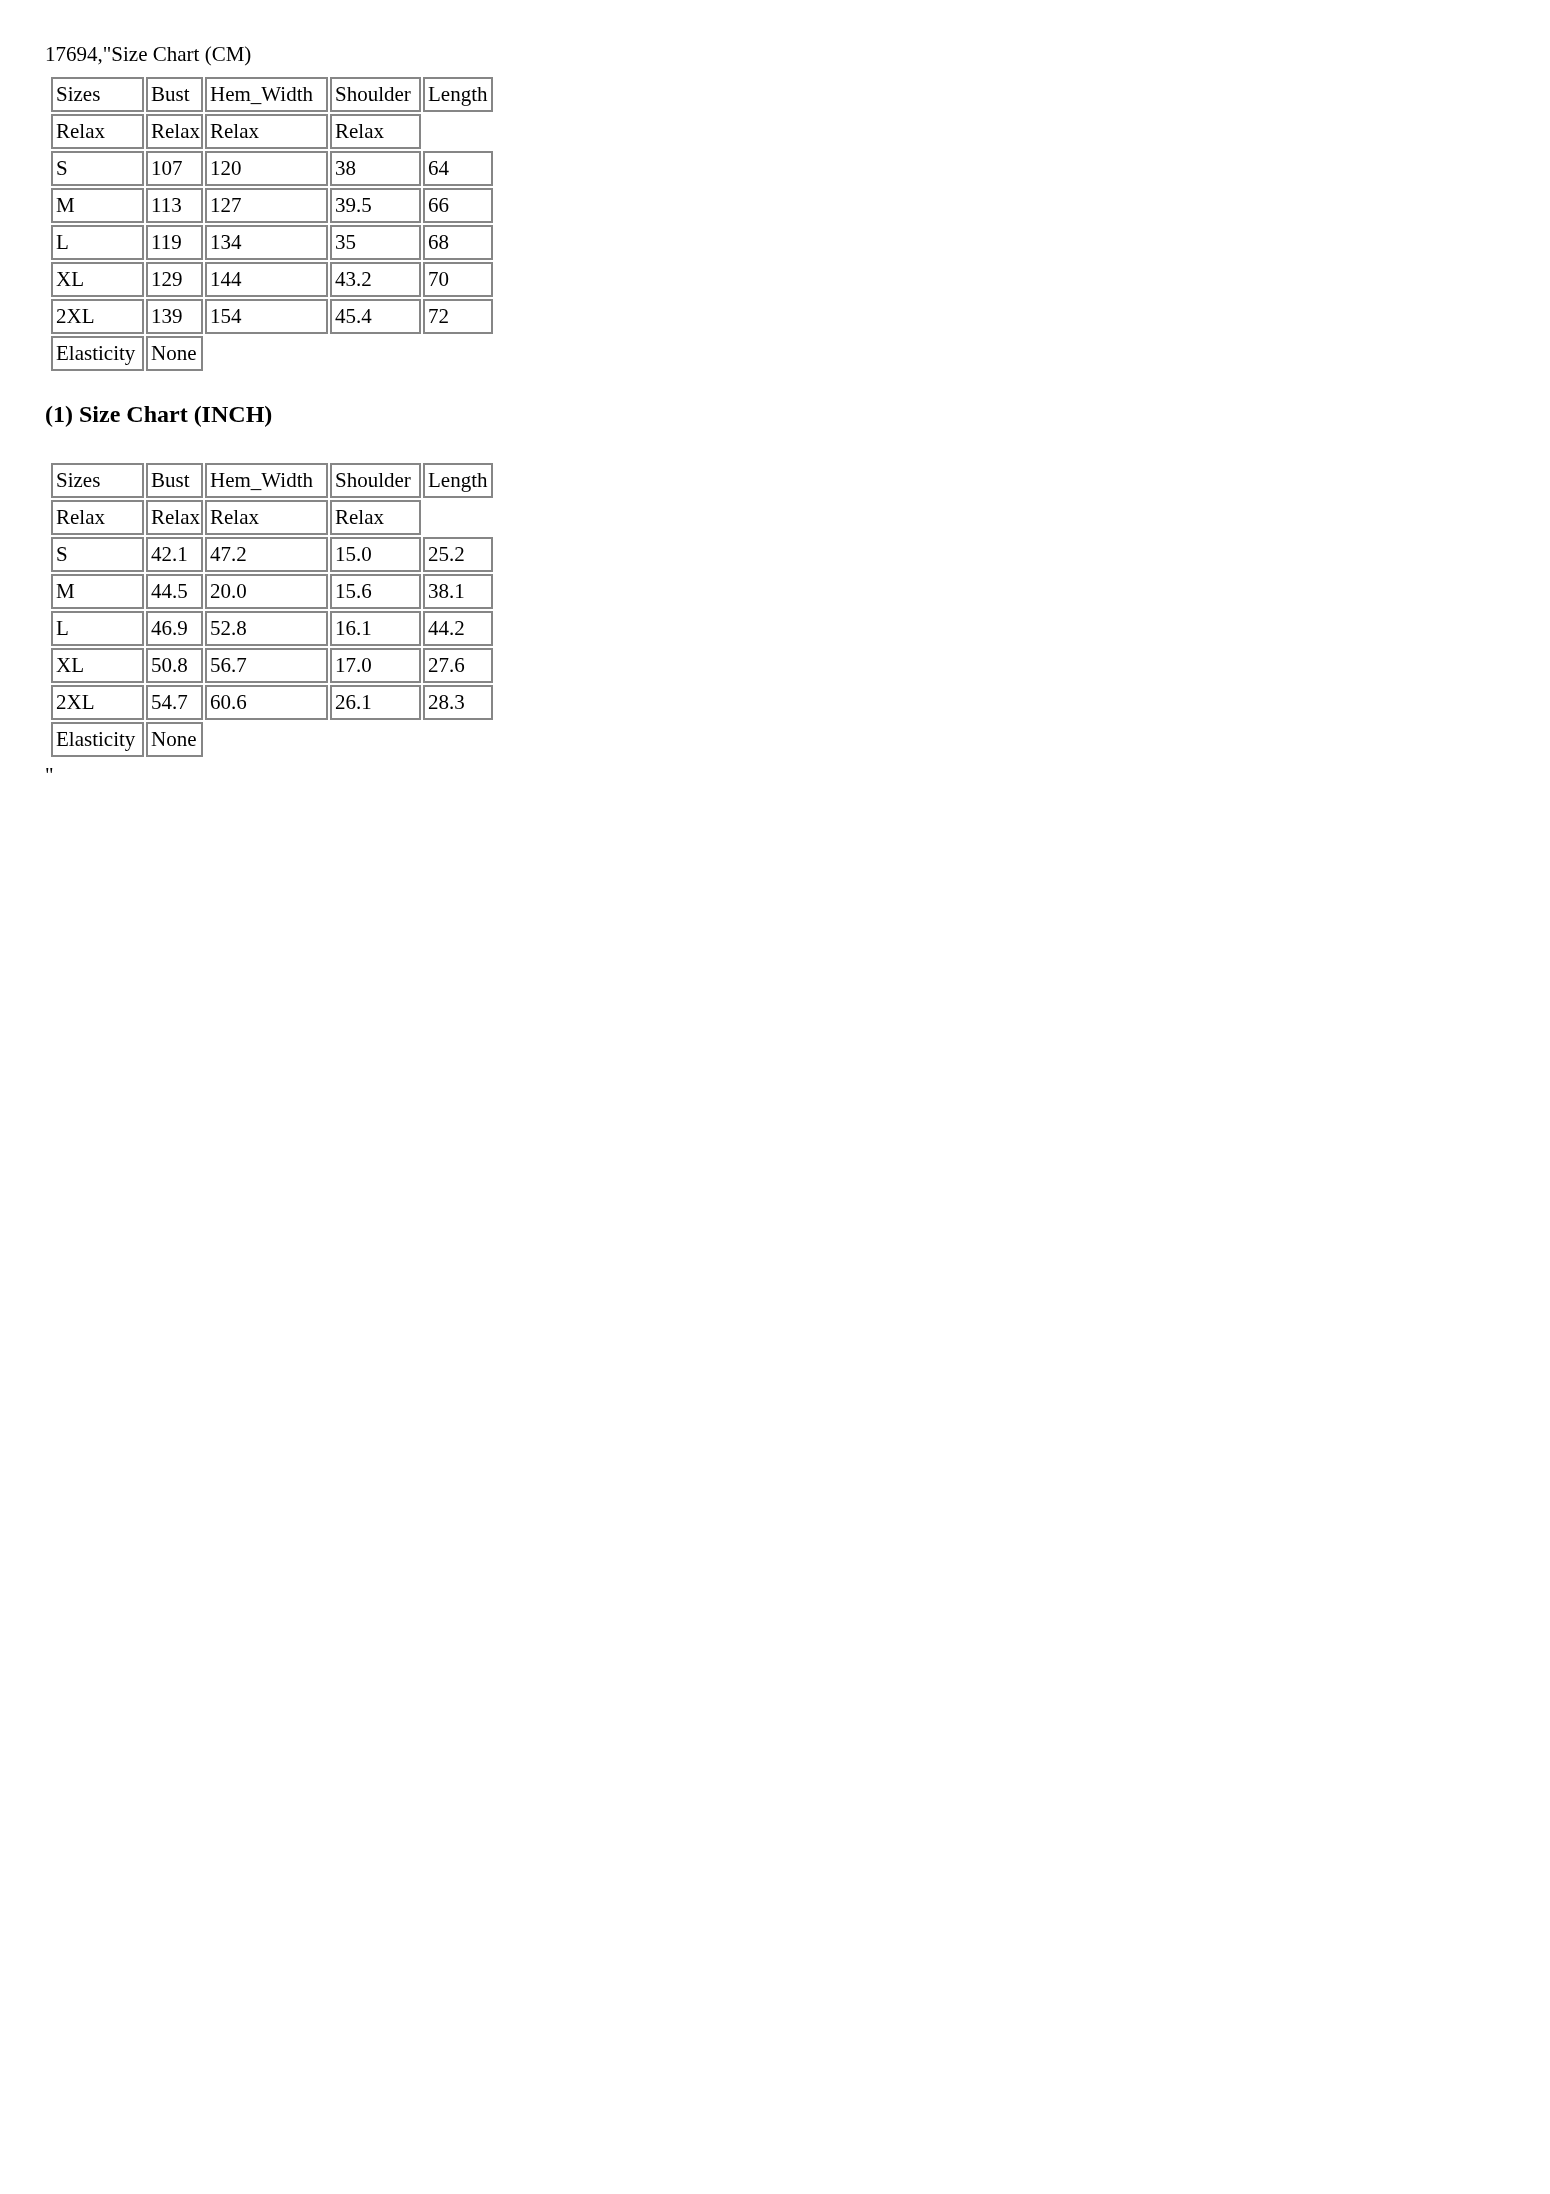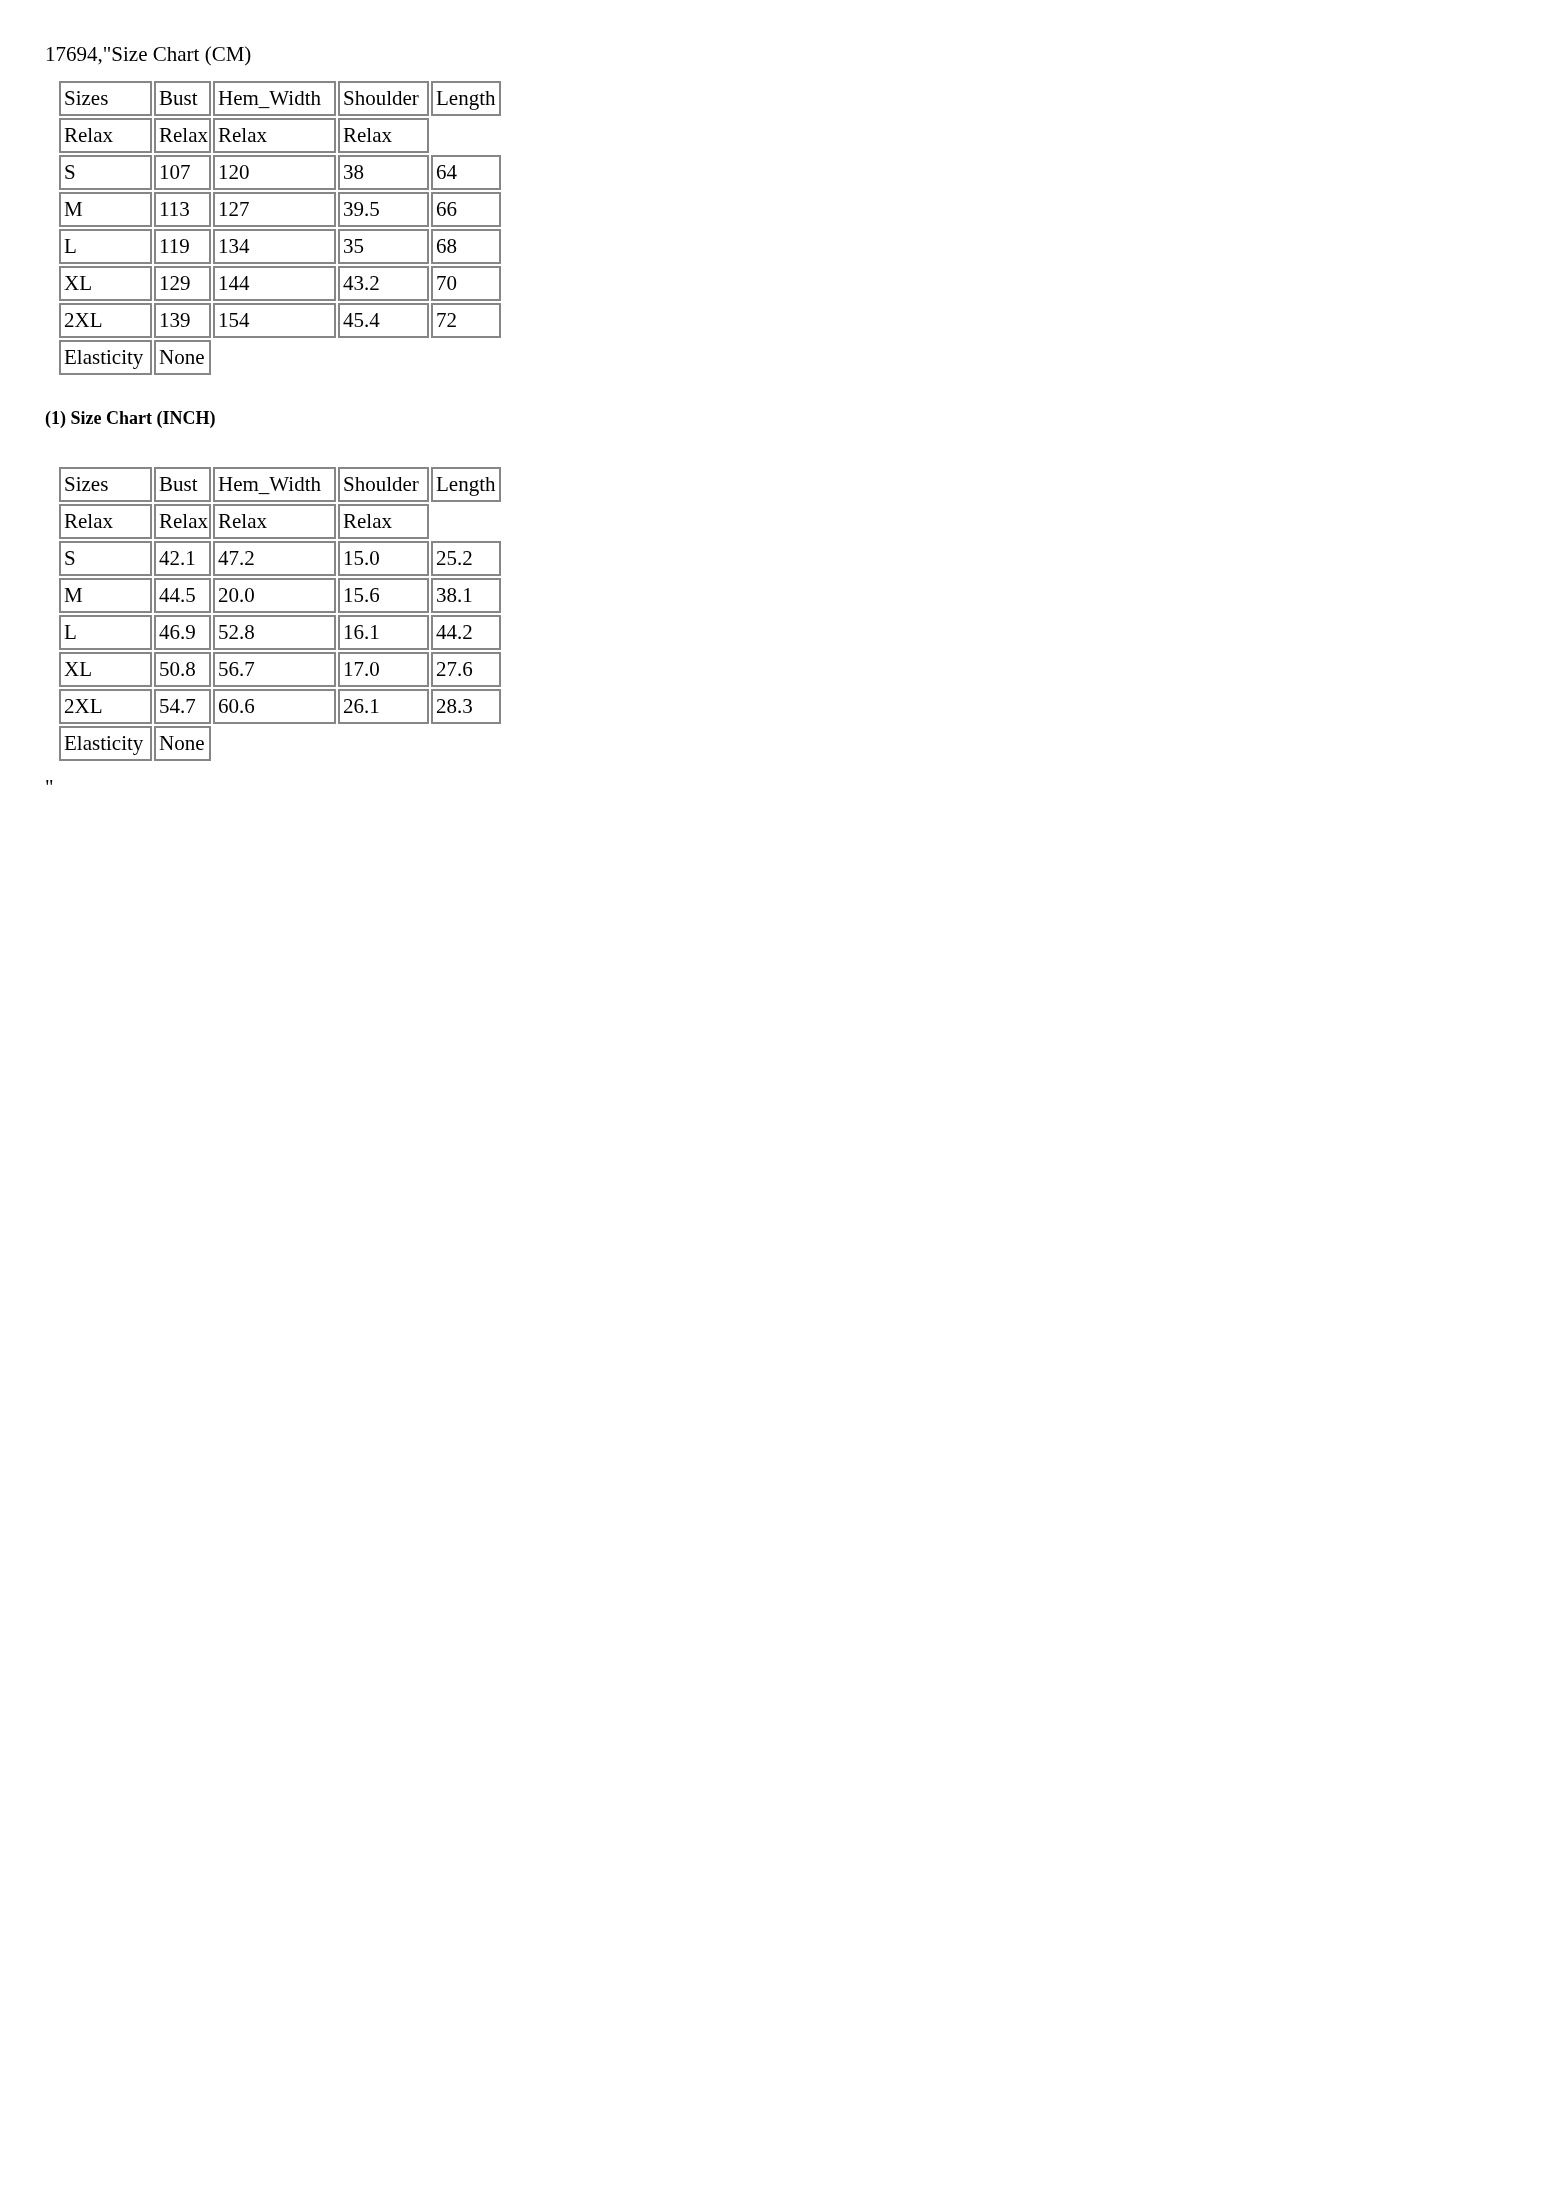--- a/index.html
+++ b/index.html
@@ -23,37 +23,37 @@
     font-size: 21px;
     line-height: 25px;
     margin: 0 0 8px 0;
     white-space: pre;
   }
   table.size-chart {
     border-collapse: separate;
     border-spacing: 2px;
     table-layout: fixed;
     width: 446px;
-    margin: 12px;
+    margin: 4px;
   }
   table.size-chart td {
     border: 2px solid #868686;
     box-sizing: border-box;
     height: 35px;
     padding: 1px 3px;
     font-size: 21px;
     line-height: 25px;
     vertical-align: middle;
     text-align: left;
     white-space: nowrap;
     overflow: hidden;
     background: #ffffff;
   }
   .inch-heading {
-    font-size: 18px;
+    font-size: 24px;
     line-height: 26px;
     font-weight: bold;
     margin: 28px 0 34px 0;
   }
   .trailing-quote {
     font-size: 21px;
     line-height: 25px;
     margin: 2px 0 0 0;
   }
 </style>

